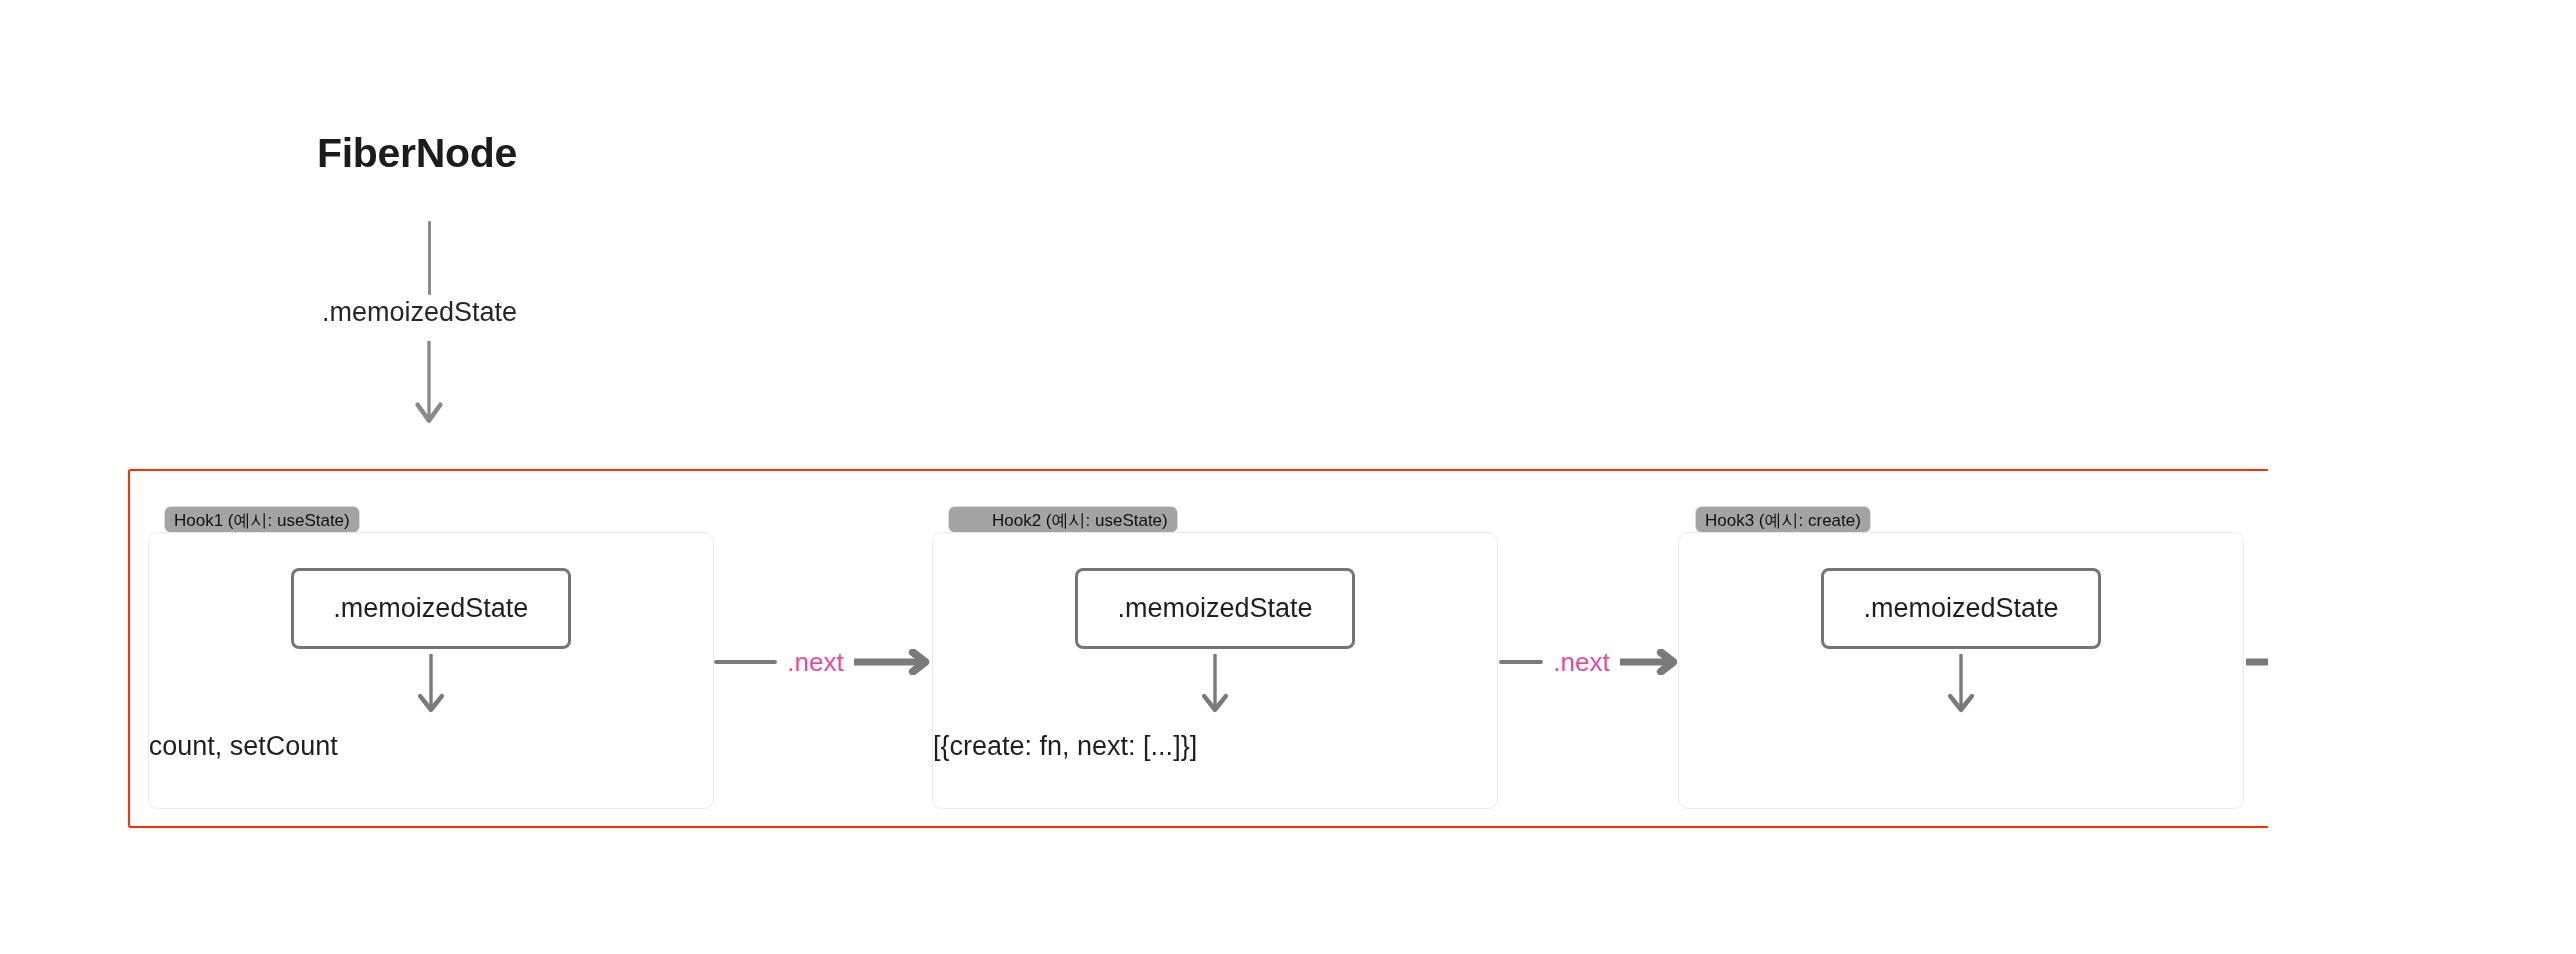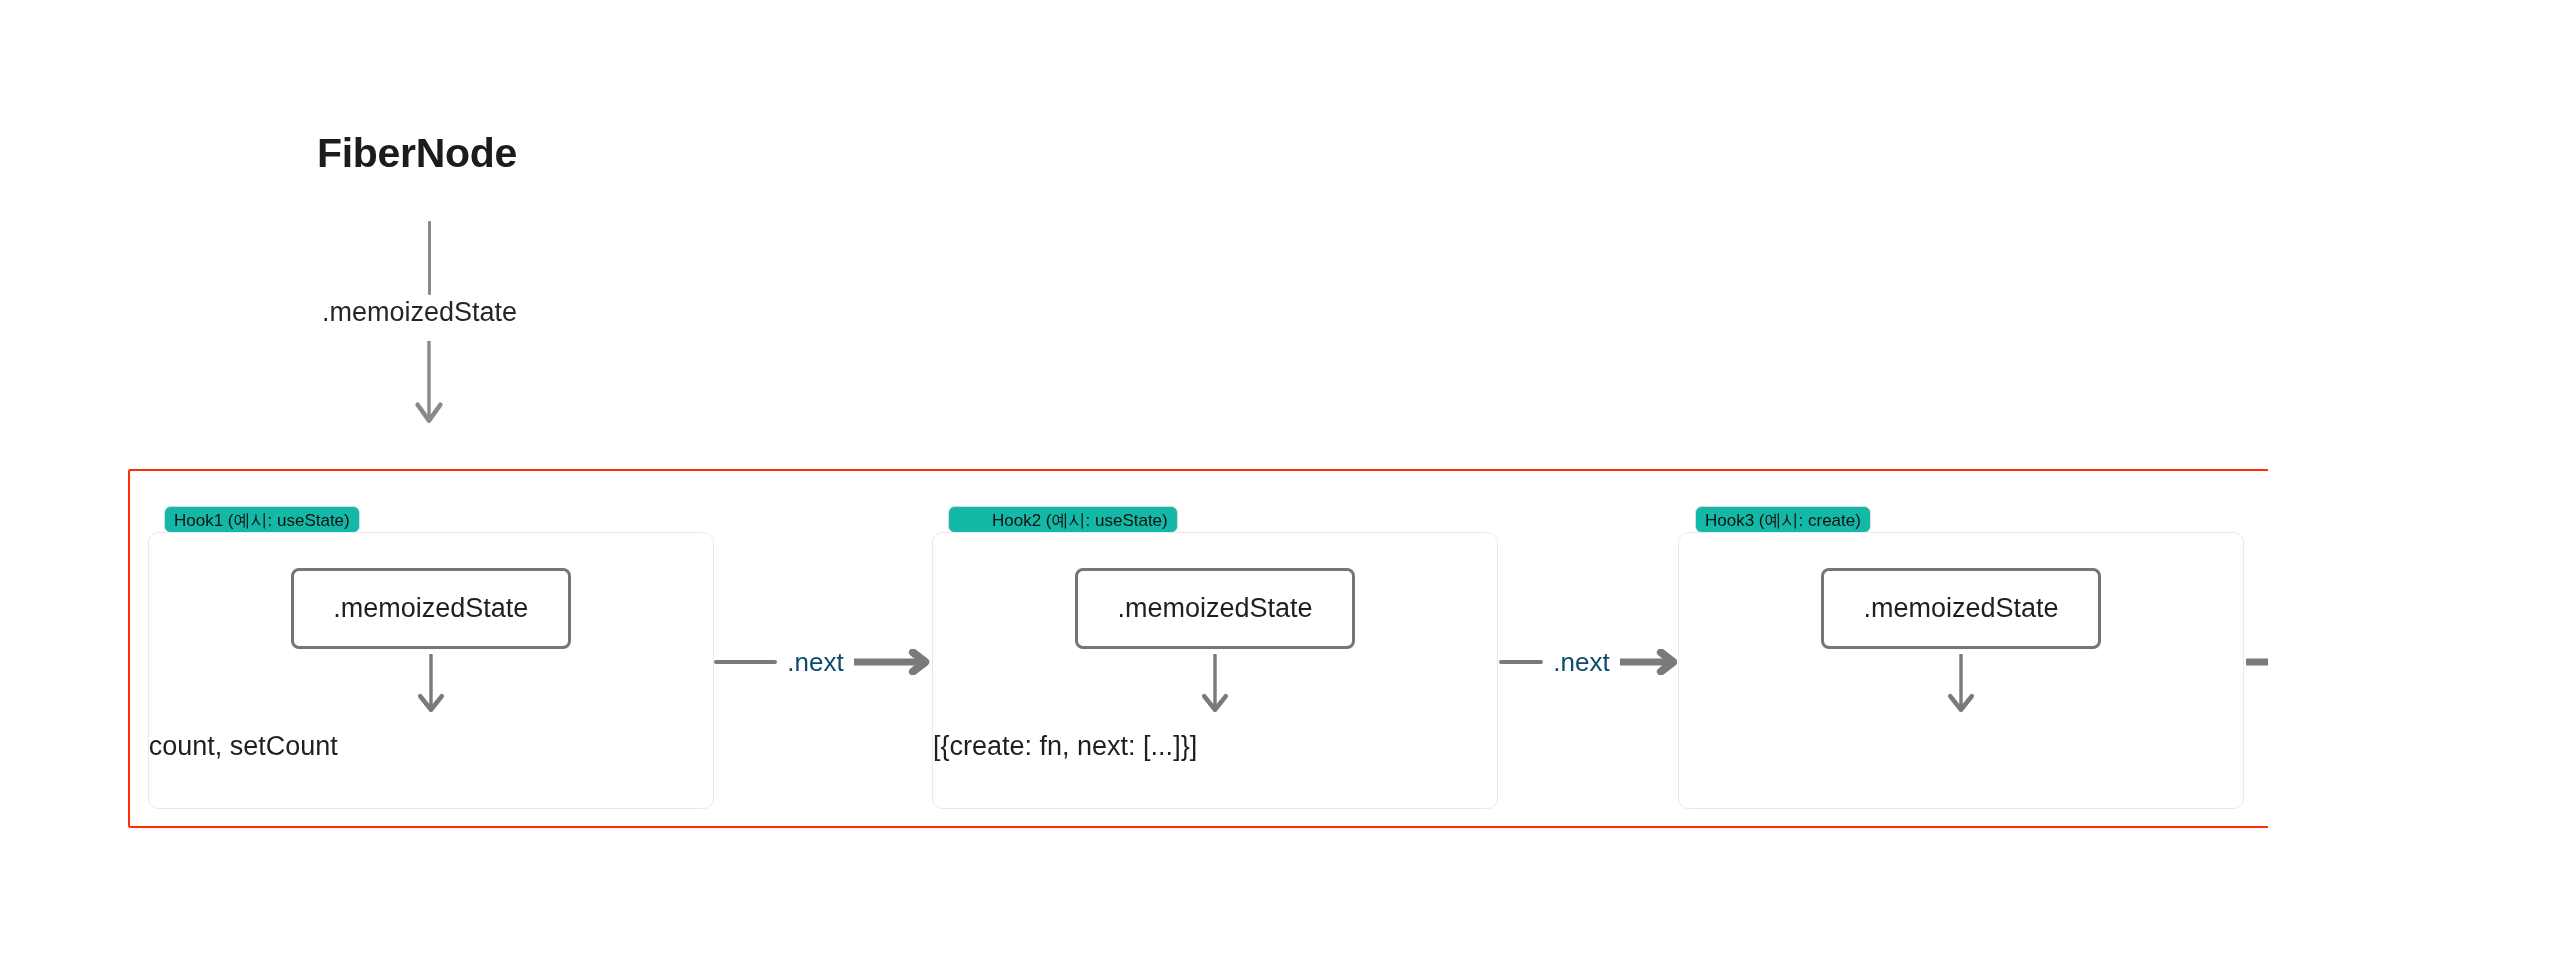--- a/index.html
+++ b/index.html
@@ -89,21 +89,21 @@
   .hook-card.c1 { left: 17.7px; }
   .hook-card.c2 { left: 802px; }
   .hook-card.c3 { left: 1548px; }
 
   .hook-badge {
     position: absolute;
     top: 35px;
     height: 27px;
     line-height: 27px;
     padding: 0 9px;
-    background: #14b8a6;
+    background: #a3a3a3;
     border: 0.6px solid #dcdcdc;
     border-radius: 6.8px;
     font-size: 17px;
     color: #111111;
     white-space: nowrap;
     box-sizing: border-box;
   }
   .hook-badge.b1 { left: 34px; }
   .hook-badge.b2 { left: 818px; padding-left: 43px; }
   .hook-badge.b3 { left: 1565px; }
@@ -166,21 +166,21 @@
     background: #7a7a7a;
     border-radius: 2.3px;
     flex: none;
   }
   .next-connector.n2 .seg-left { width: 44px; }
 
   .next-label {
     flex: none;
     padding: 0 10.3px;
     font-size: 26px;
-    color: #0c4a6e;
+    color: #ec4899;
     white-space: nowrap;
     line-height: 1;
   }
 
   .next-connector .arrow-right {
     flex: 1 1 auto;
     height: 26px;
     min-width: 34px;
   }
   .arrow-right svg { display: block; width: 100%; height: 100%; }

